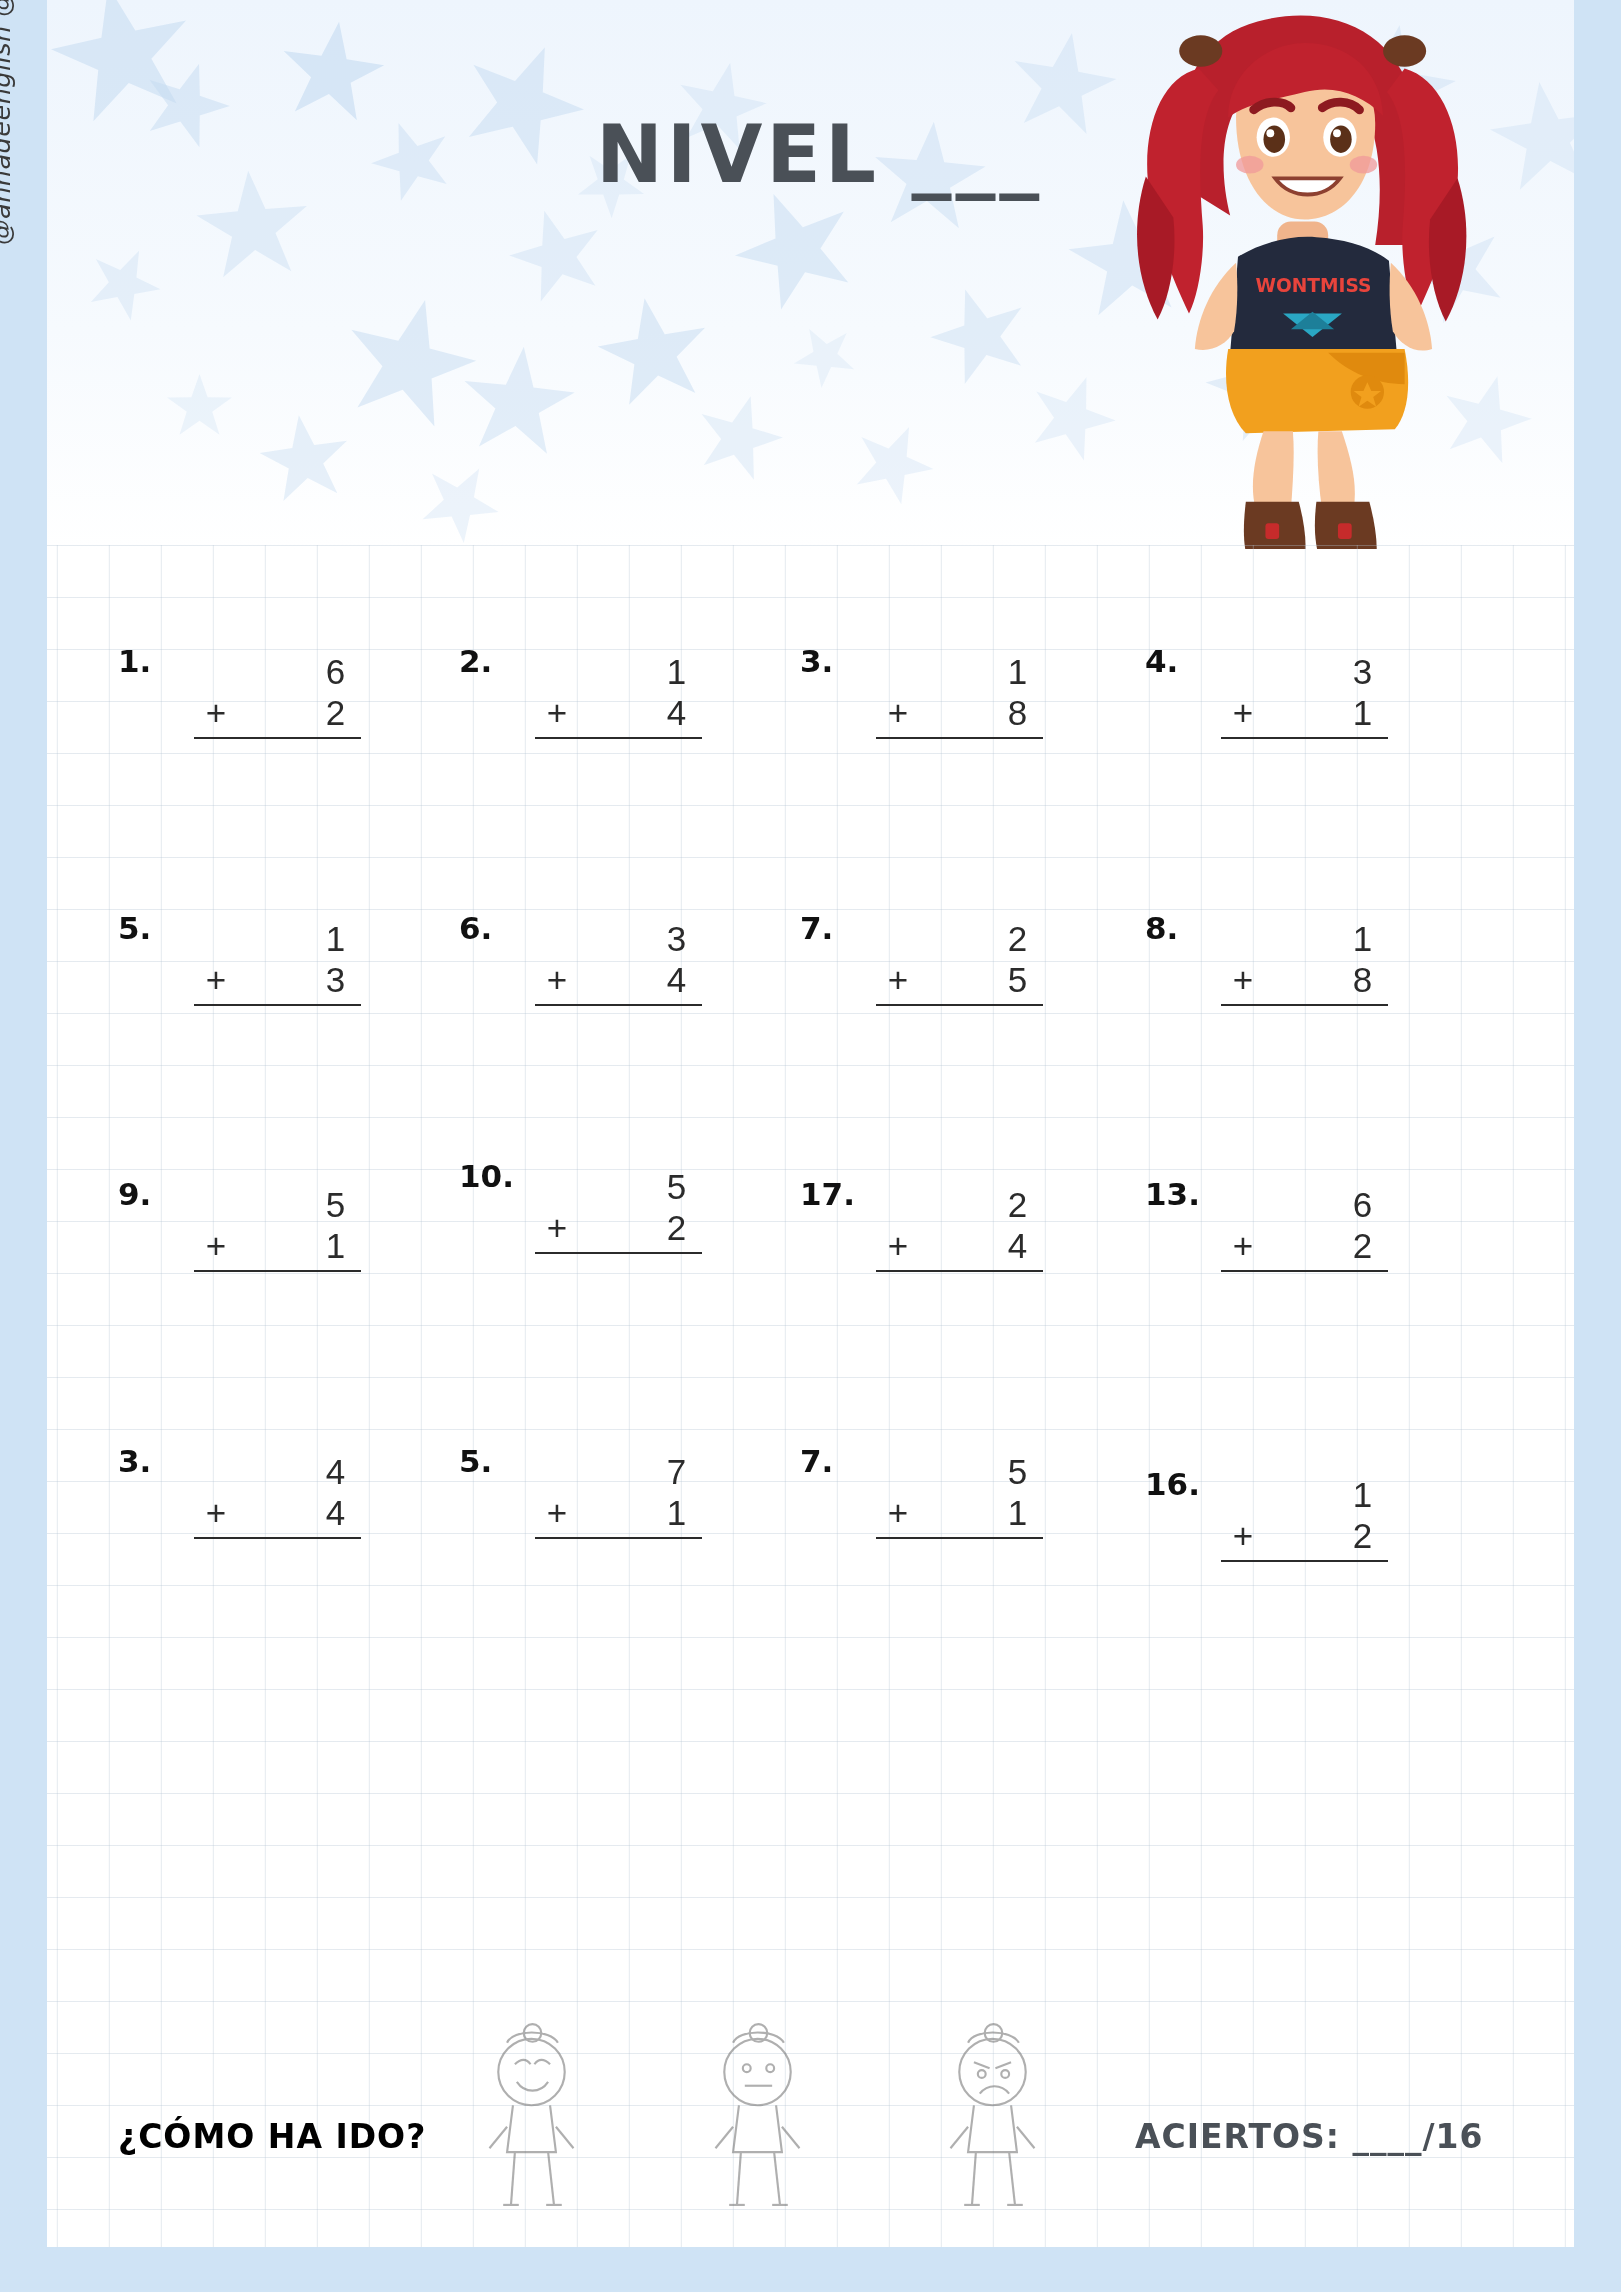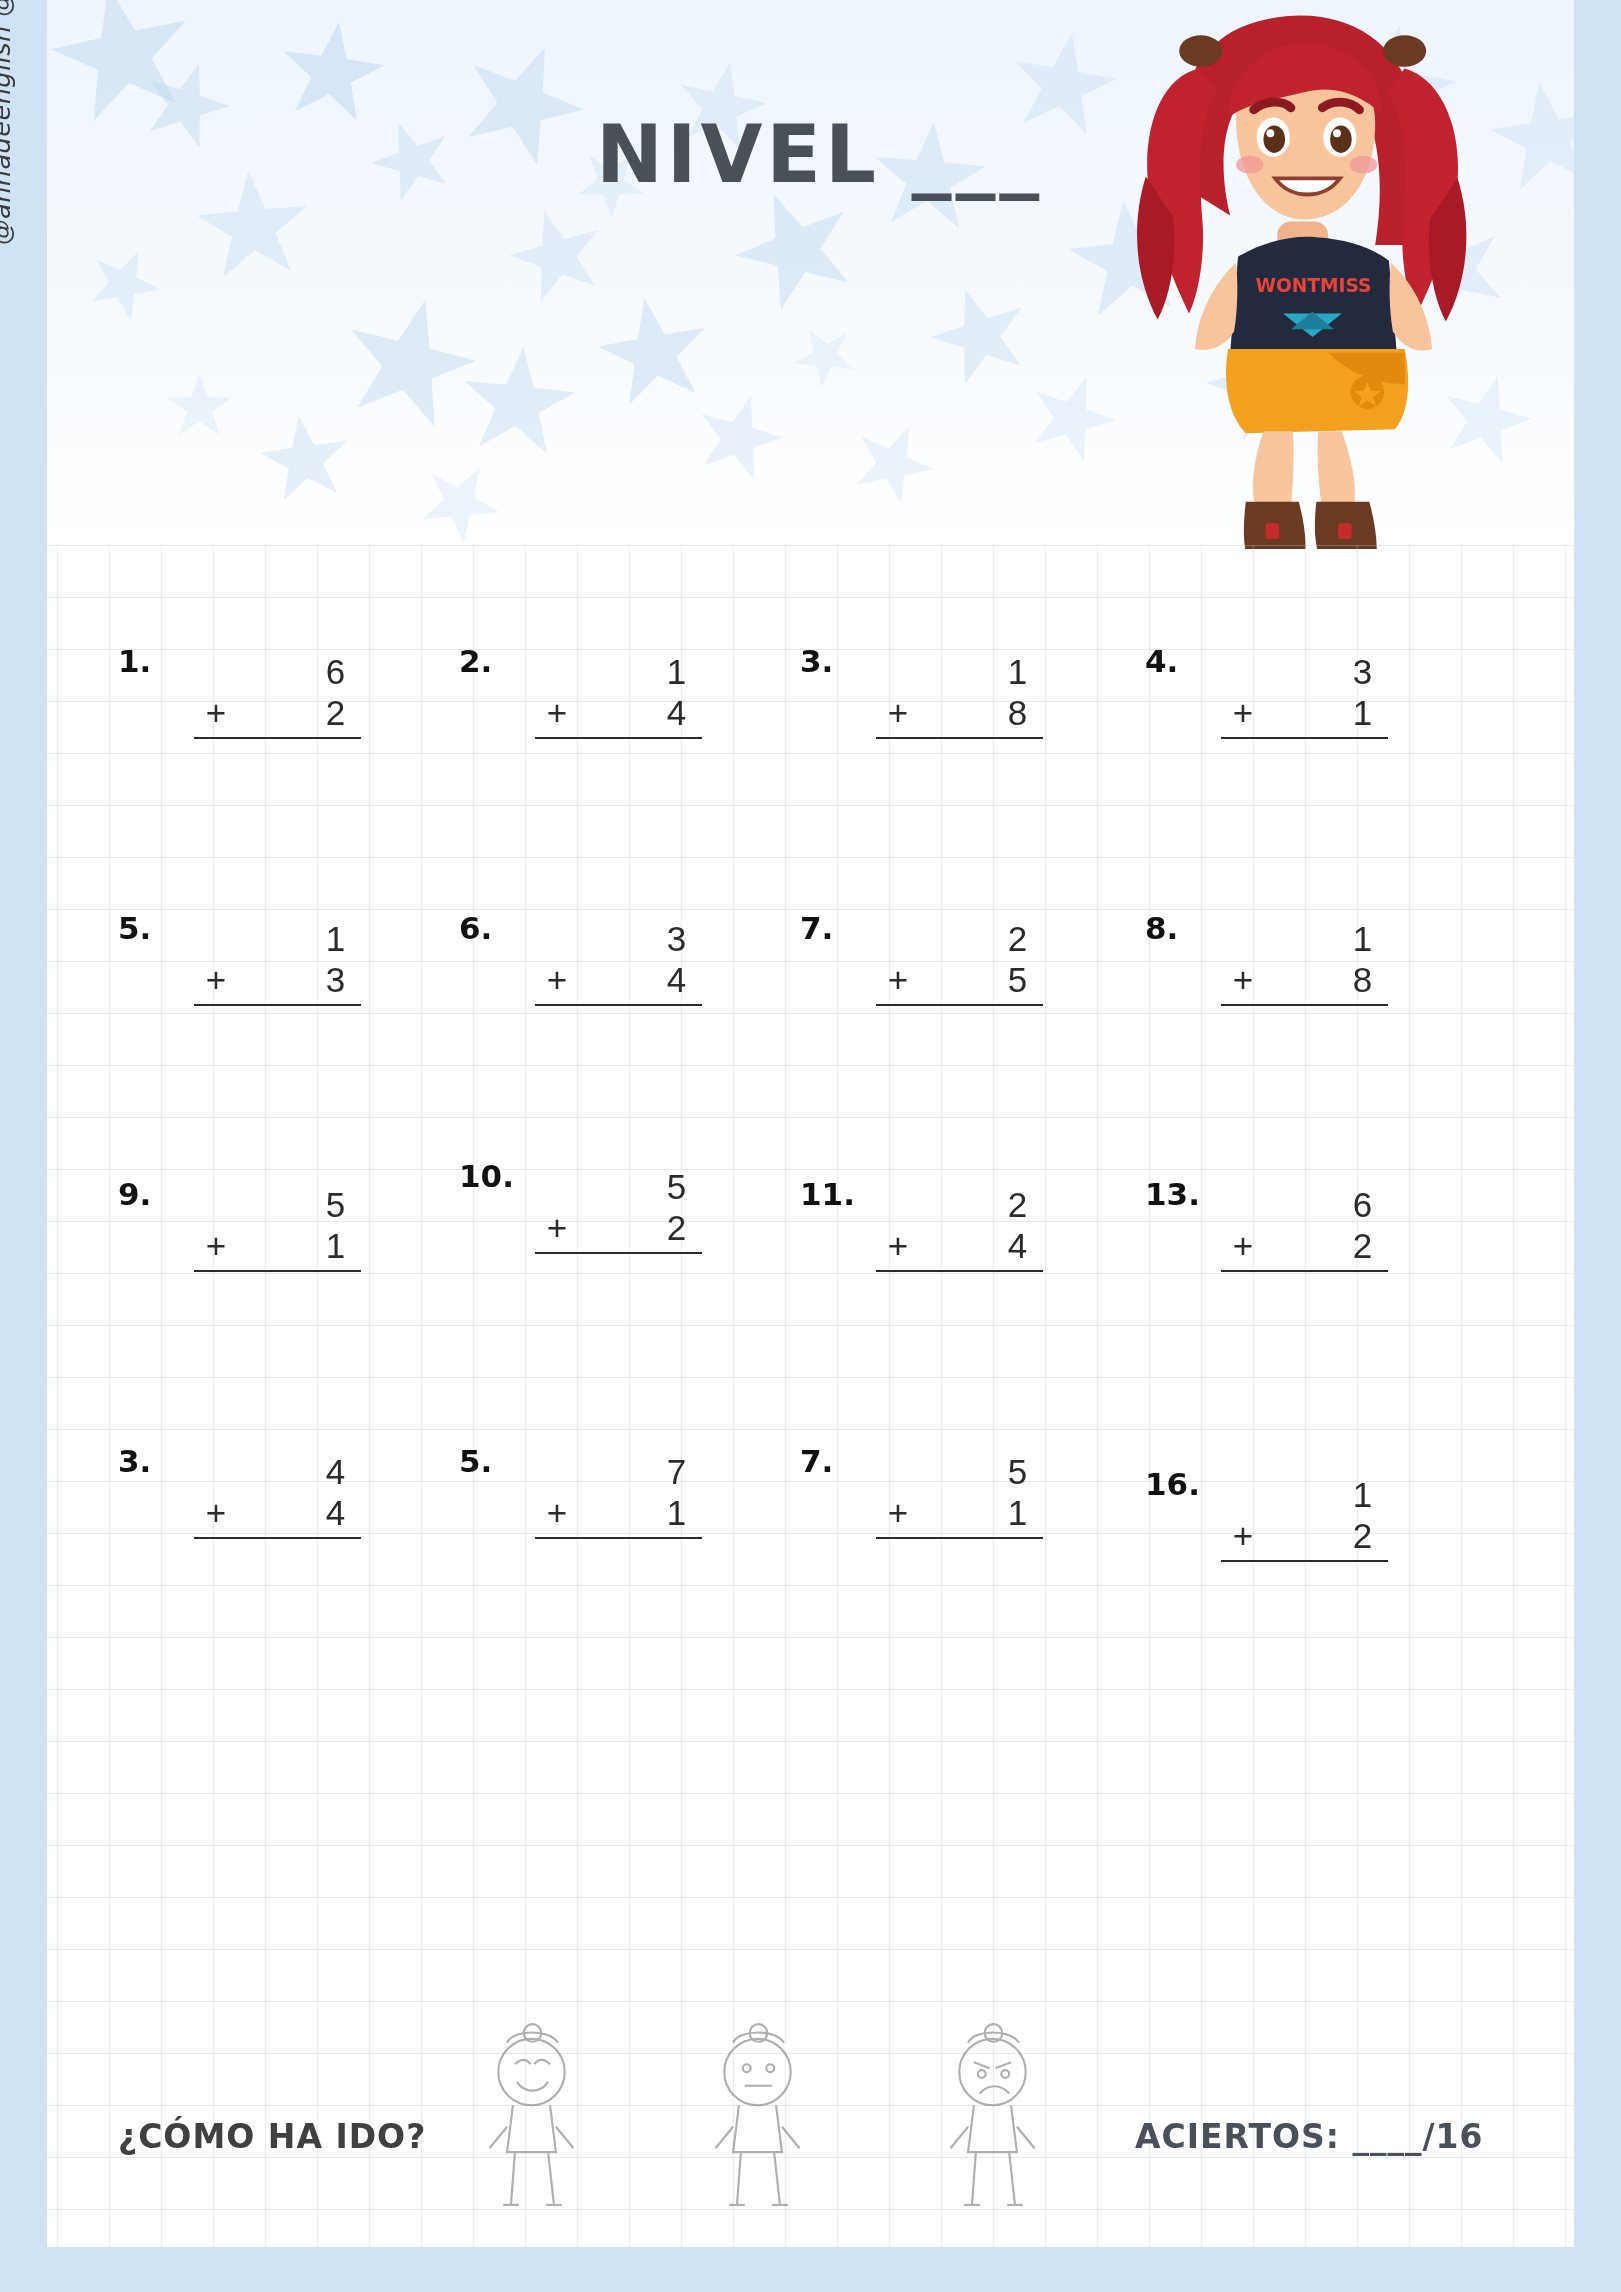--- a/index.html
+++ b/index.html
@@ -140,21 +140,21 @@
 
   
   #footer-left {
     position: absolute;
     left: 71px;
     top: 2117px;
     font-family: "DejaVu Sans", sans-serif;
     font-weight: 700;
     font-size: 33px;
     letter-spacing: 1px;
-    color: #404040;
+    color: #000000;
     white-space: nowrap;
   }
   #footer-right {
     position: absolute;
     left: 1088px;
     top: 2117px;
     font-family: "DejaVu Sans", sans-serif;
     font-weight: 700;
     font-size: 33px;
     letter-spacing: 1px;
@@ -531,21 +531,21 @@
             </div>
             <div class="row">
               <span class="op">+</span>
               <span class="digit">2</span>
             </div>
             <div class="rule"></div>
             <div class="row" style="height: 45px;"></div>
           </div>
         </div>
         <div class="problem" style="left: 753px; top: 631px;">
-          <div class="pnum">11.</div>
+          <div class="pnum">17.</div>
           <div class="sum">
             <div class="row">
               <span class="digit">2</span>
             </div>
             <div class="row">
               <span class="op">+</span>
               <span class="digit">4</span>
             </div>
             <div class="rule"></div>
             <div class="row" style="height: 45px;"></div>

